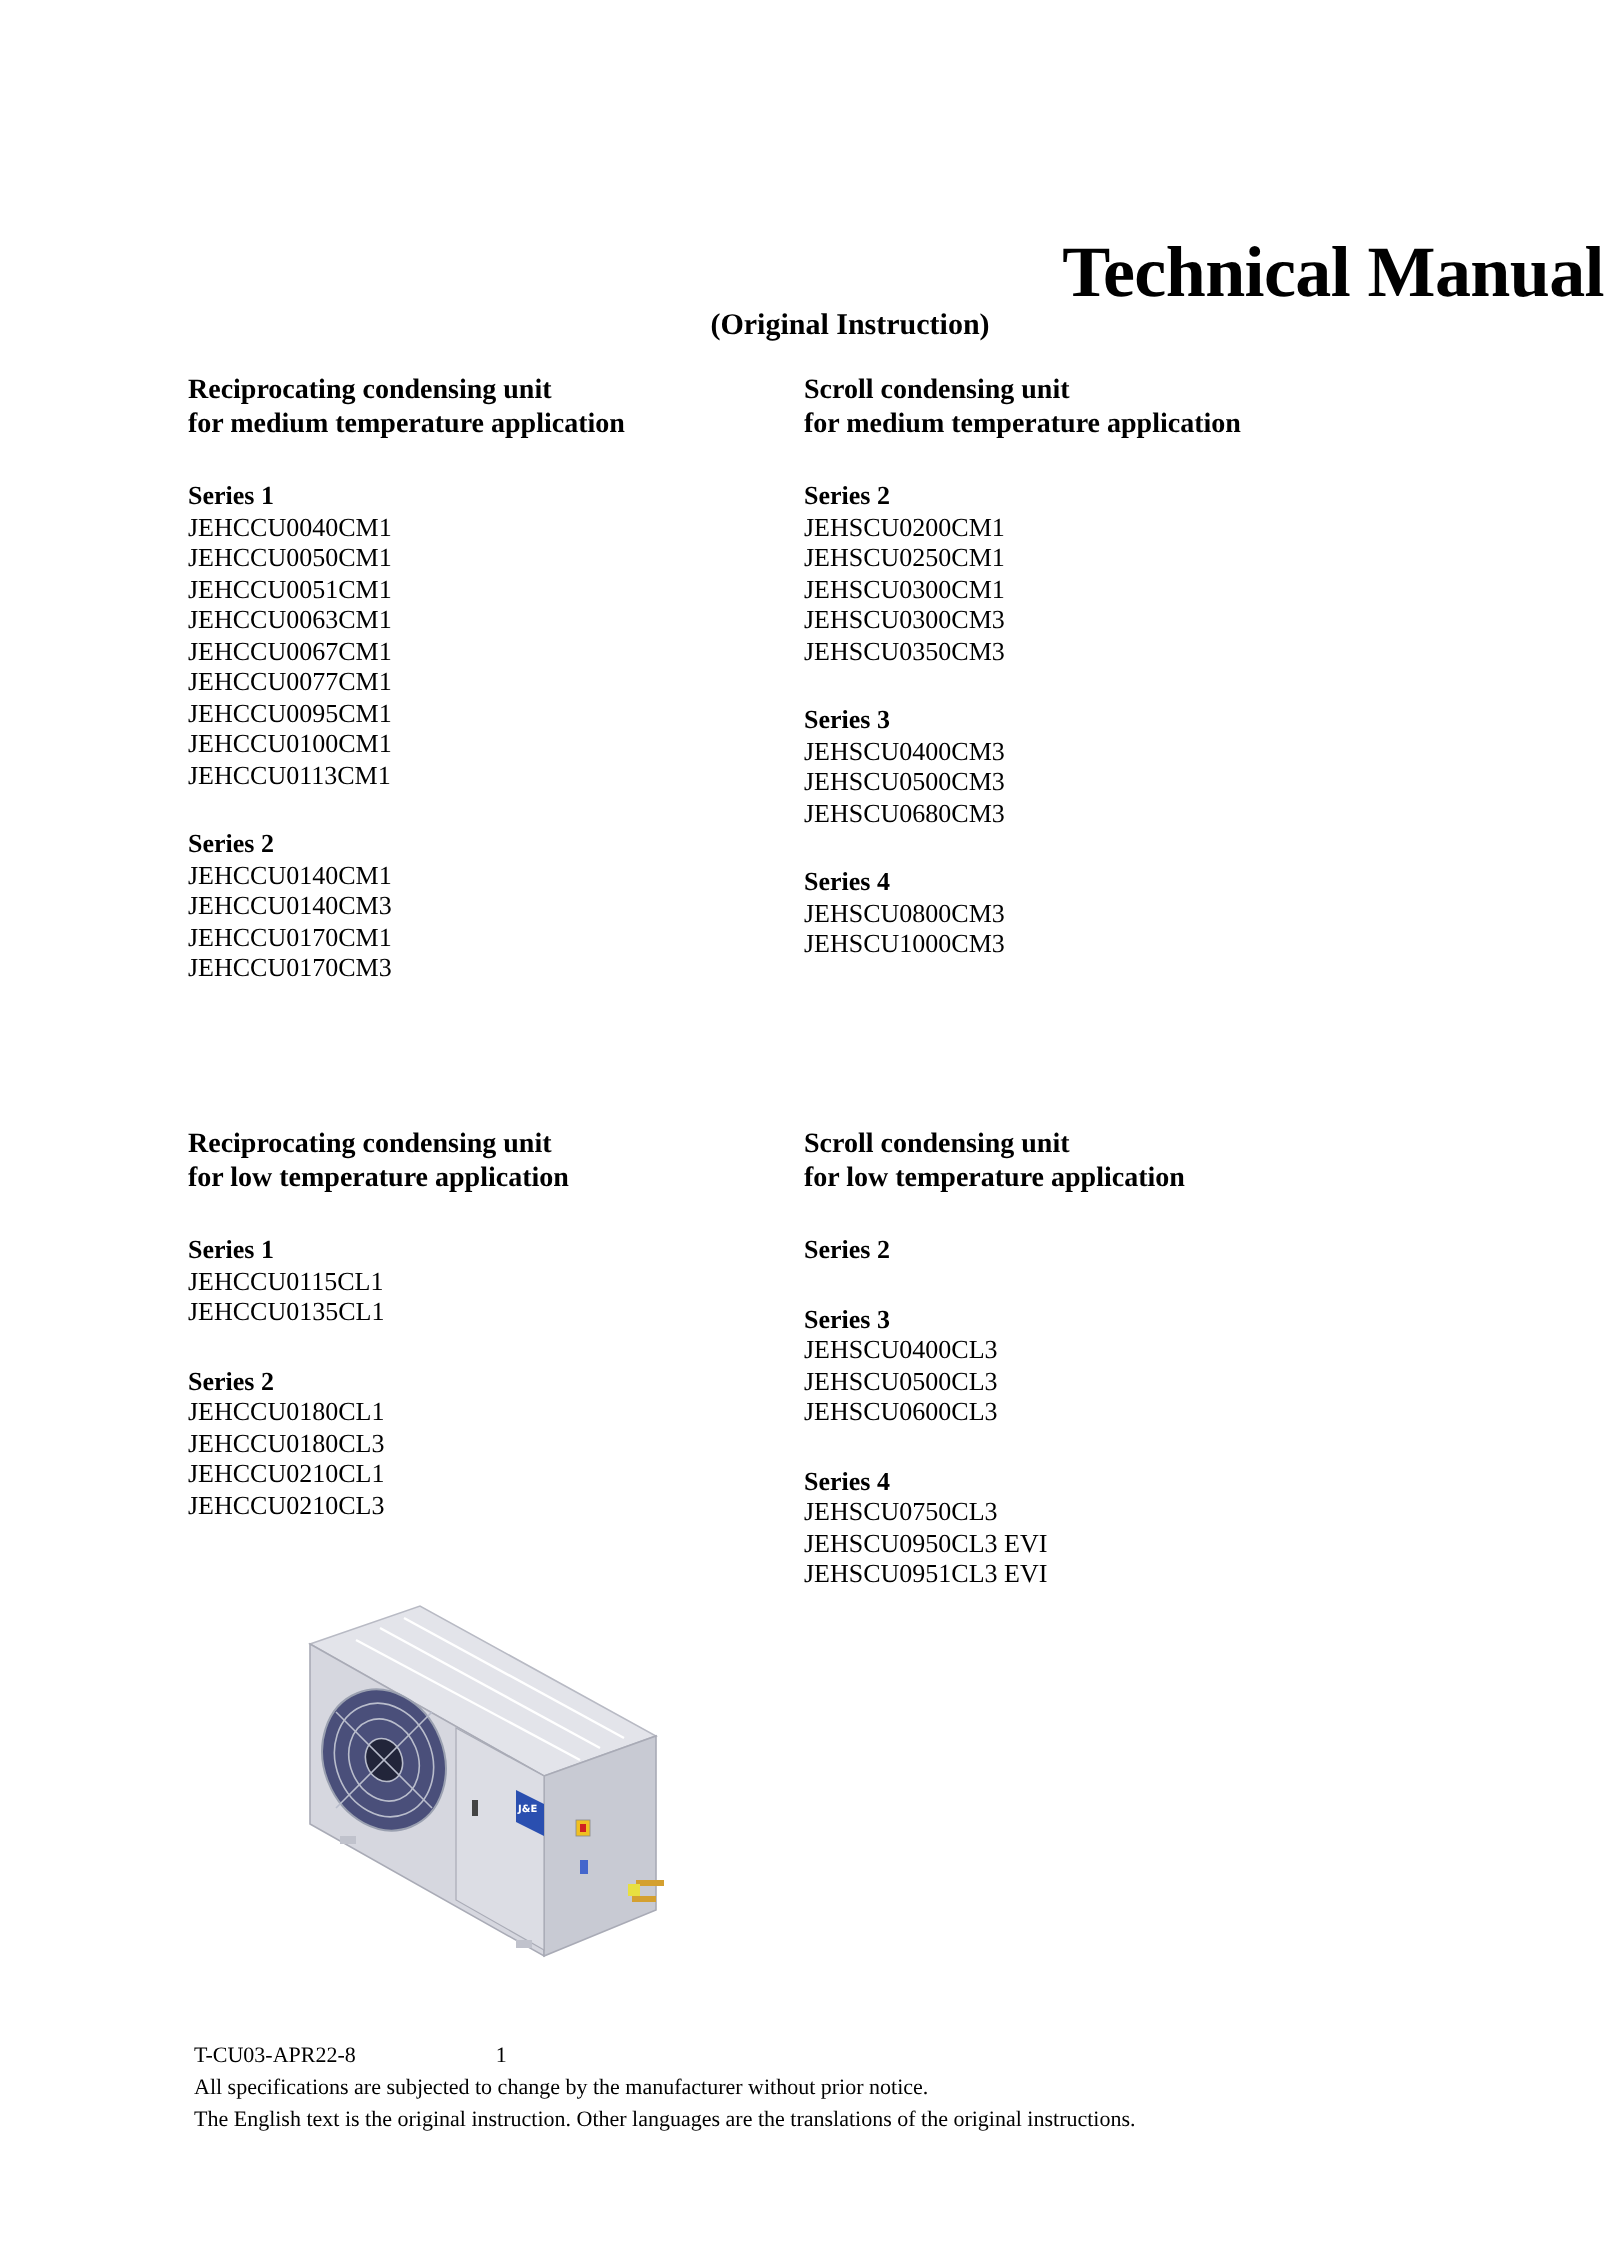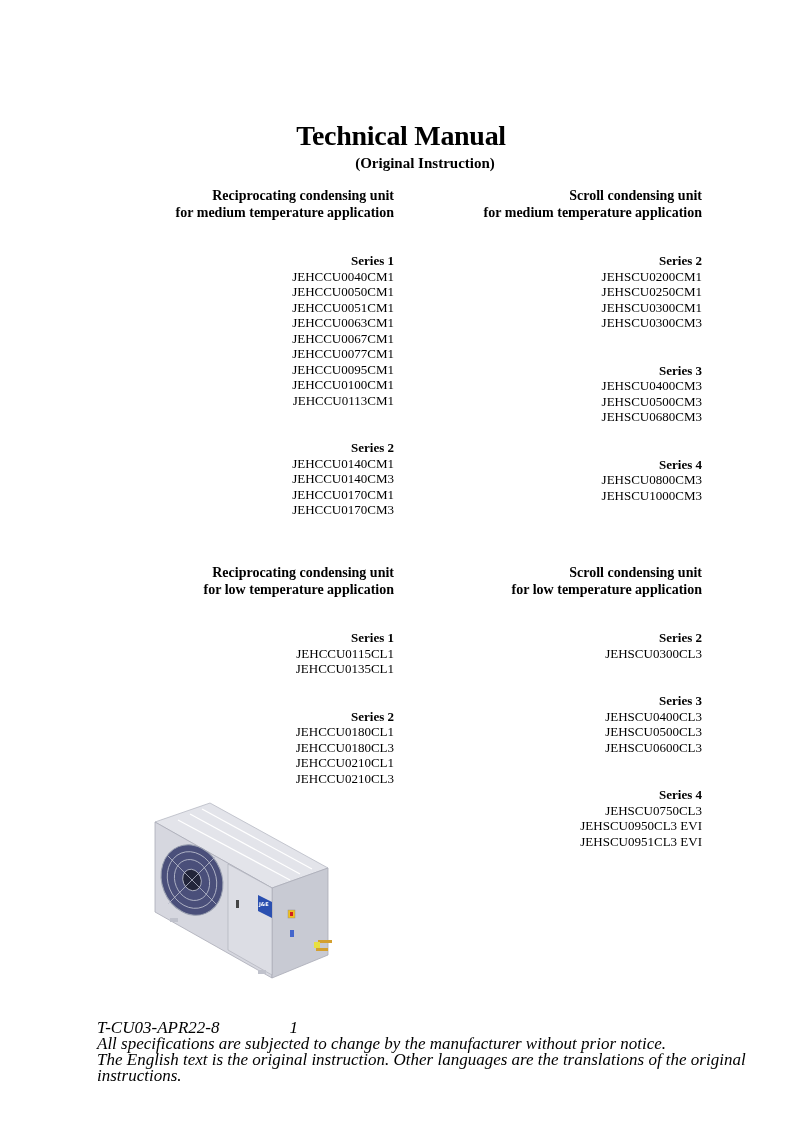--- a/index.html
+++ b/index.html
@@ -12,49 +12,49 @@
       height: 1134px;
       position: relative;
       overflow: hidden;
       font-family: "Liberation Serif", "DejaVu Serif", serif;
       color: #000;
     }
     .title {
       position: absolute;
       left: 0; right: 0;
       top: 116px;
-      text-align: center;
-      font-size: 28px;
+      text-align: right;
+      font-size: 36px;
       font-weight: bold;
       line-height: 40px;
       letter-spacing: -0.3px;
     }
     .subtitle {
       position: absolute;
       left: 0; right: 0;
       top: 154px;
       text-align: center;
       font-size: 15px;
       font-weight: bold;
       line-height: 18px;
       padding-left: 48px;
     }
     .section {
       position: absolute;
-      text-align: right;
+      text-align: left;
       font-size: 13px;
       line-height: 15.5px;
     }
     .section .heading {
       font-weight: bold;
       font-size: 14px;
       line-height: 16.5px;
     }
     .section .series-block {
-      margin-top: 32px;
+      margin-top: 19px;
     }
     .section .series-title {
       font-weight: bold;
       font-size: 13px;
       line-height: 15.5px;
     }
     .section .model {
       font-size: 13px;
       line-height: 15.5px;
     }
@@ -68,22 +68,21 @@
       left: 150px;
       top: 800px;
       width: 200px;
       height: 180px;
     }
 
     .footer {
       position: absolute;
       left: 97px;
       top: 1020px;
-      font-style: italic;
-      font-size: 17px;
+      font-size: 11px;
       line-height: 16px;
     }
     .footer .docline span.page {
       display: inline-block;
       margin-left: 70px;
     }
   </style>
 </head>
 <body>
 
@@ -116,20 +115,21 @@
 
 <div id="sec-scroll-med" class="section">
   <div class="heading">Scroll condensing unit</div>
   <div class="heading">for medium temperature application</div>
   <div class="series-block">
     <div class="series-title">Series 2</div>
     <div class="model">JEHSCU0200CM1</div>
     <div class="model">JEHSCU0250CM1</div>
     <div class="model">JEHSCU0300CM1</div>
     <div class="model">JEHSCU0300CM3</div>
+    <div class="model">JEHSCU0350CM3</div>
   </div>
   <div class="series-block">
     <div class="series-title">Series 3</div>
     <div class="model">JEHSCU0400CM3</div>
     <div class="model">JEHSCU0500CM3</div>
     <div class="model">JEHSCU0680CM3</div>
   </div>
   <div class="series-block">
     <div class="series-title">Series 4</div>
     <div class="model">JEHSCU0800CM3</div>
@@ -152,21 +152,20 @@
     <div class="model">JEHCCU0210CL1</div>
     <div class="model">JEHCCU0210CL3</div>
   </div>
 </div>
 
 <div id="sec-scroll-low" class="section">
   <div class="heading">Scroll condensing unit</div>
   <div class="heading">for low temperature application</div>
   <div class="series-block">
     <div class="series-title">Series 2</div>
-    <div class="model">JEHSCU0300CL3</div>
   </div>
   <div class="series-block">
     <div class="series-title">Series 3</div>
     <div class="model">JEHSCU0400CL3</div>
     <div class="model">JEHSCU0500CL3</div>
     <div class="model">JEHSCU0600CL3</div>
   </div>
   <div class="series-block">
     <div class="series-title">Series 4</div>
     <div class="model">JEHSCU0750CL3</div>

